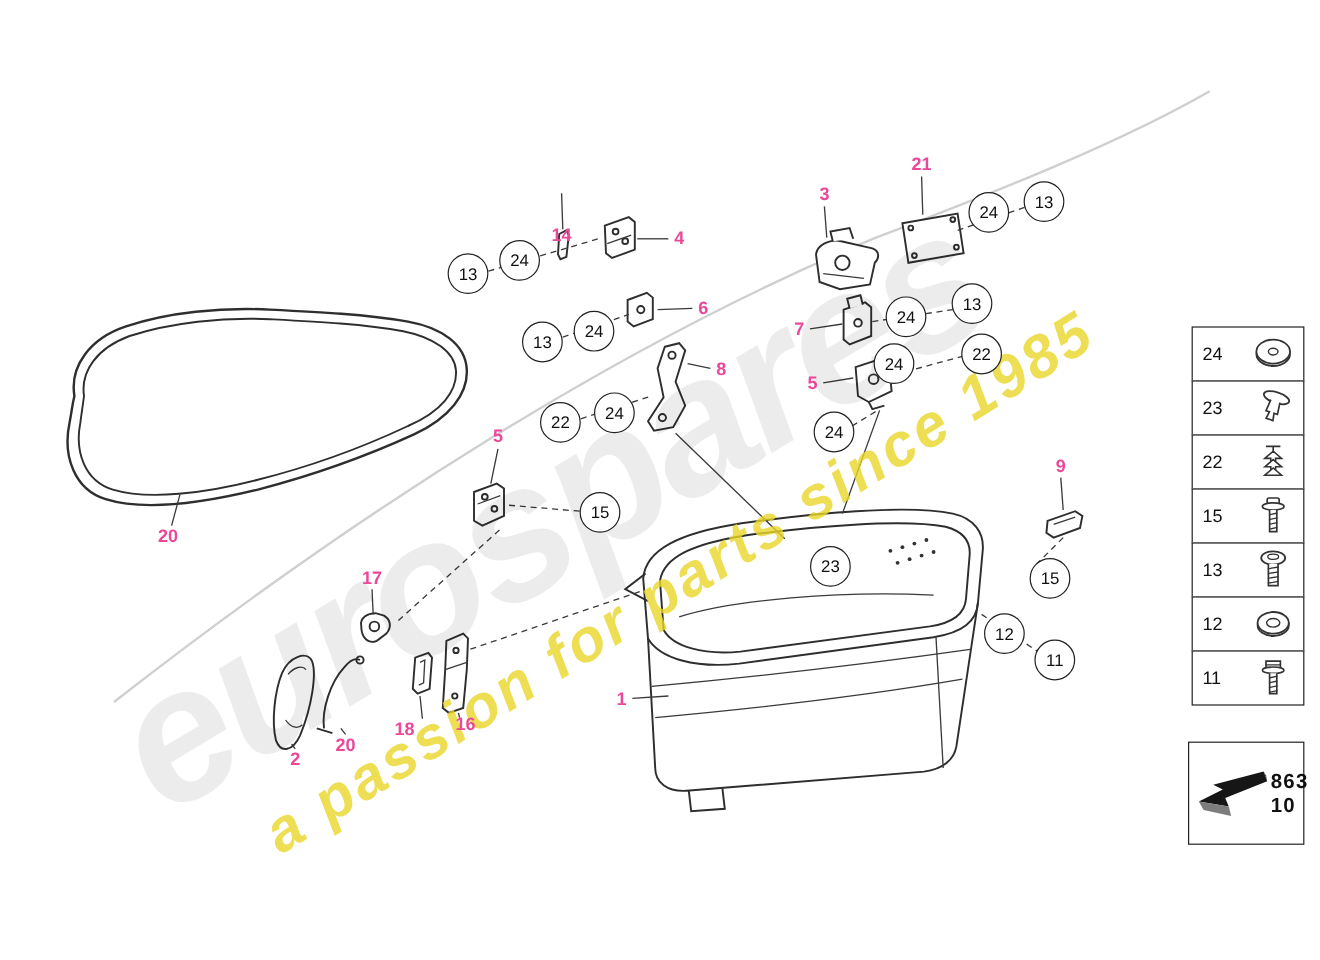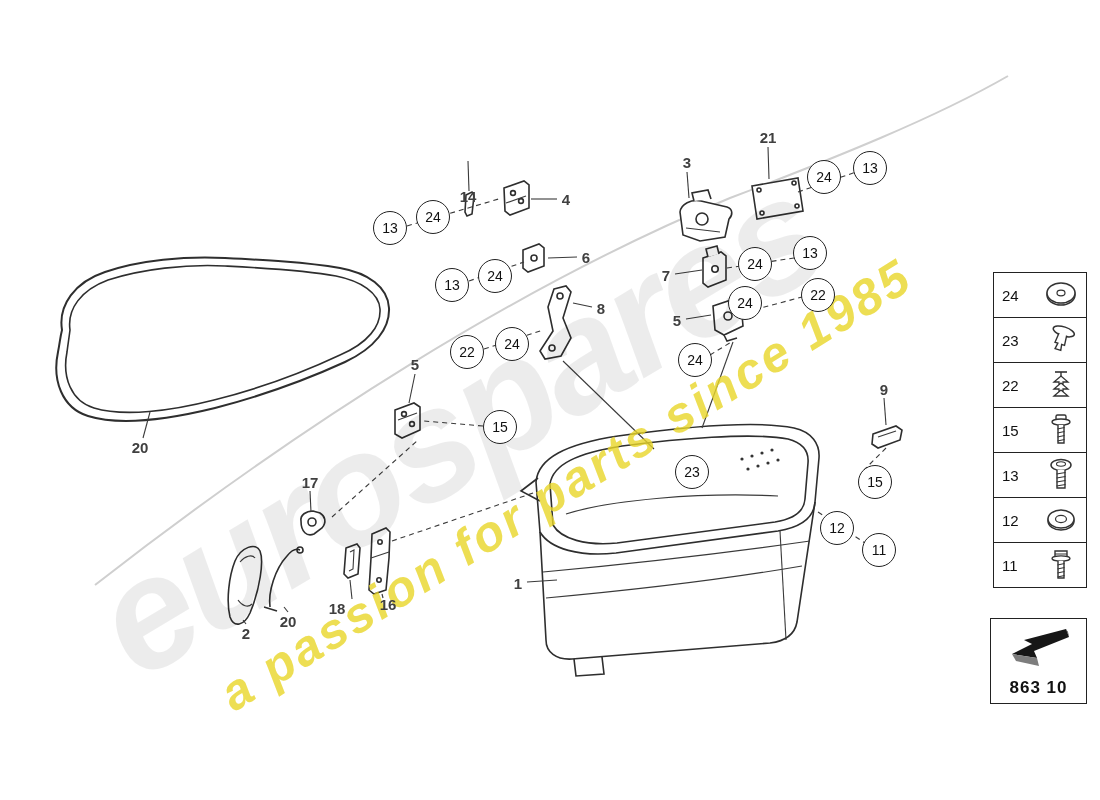--- a/index.html
+++ b/index.html
@@ -18,32 +18,32 @@
   .wm-brand { left:110px; top:555px; height:160px; line-height:160px; font-size:158px;
         letter-spacing:-4px; color:var(--watermark-gray, rgba(0,0,0,.08));
         transform:rotate(-31deg); transform-origin:0 50%; }
   .wm-tagline { left:225px; top:672px; height:52px; line-height:52px; font-size:50px;
         letter-spacing:3px; color:var(--watermark-yellow, rgba(235,216,45,.8));
         transform:rotate(-32deg); transform-origin:0 50%; }
 
   .callout { position:absolute; z-index:3; width:34px; height:34px; border:1.4px solid #222;
         border-radius:50%; background:#fff; display:flex; align-items:center; justify-content:center;
         font-size:14px; color:#111; transform:translate(-50%,-50%); }
-  .plabel  { position:absolute; z-index:3; font-size:15px; font-weight:bold; color:#404040;
+  .plabel  { position:absolute; z-index:3; font-size:15px; font-weight:bold; color:#ec4899;
         transform:translate(-50%,-50%); }
 
   .legend { position:absolute; z-index:4; left:993px; top:272px; width:94px; }
   .legend-row { display:flex; align-items:center; justify-content:space-between; height:46px;
         border:1px solid #222; margin-top:-1px; background:#fff; padding:0 3px 0 8px; }
   .legend-row:first-child { margin-top:0; }
   .legend-num { font-size:15px; color:#111; }
   .legend-icon { display:inline-flex; }
 
   .footer-box { position:absolute; z-index:4; left:990px; top:618px; width:97px; height:86px;
-        border:1.5px solid #222; background:#fff; display:flex; flex-direction:column;
+        border:1.5px solid #222; background:#fff; display:flex; flex-direction:row;
         align-items:center; justify-content:space-between; padding:6px 2px 5px; }
   .code { font-size:17px; font-weight:bold; letter-spacing:1px; color:#111; }
 </style>
 </head>
 <body>
 
 <div class="canvas">
 
   <svg class="art" width="1100" height="800" viewBox="0 0 1100 800">
 

